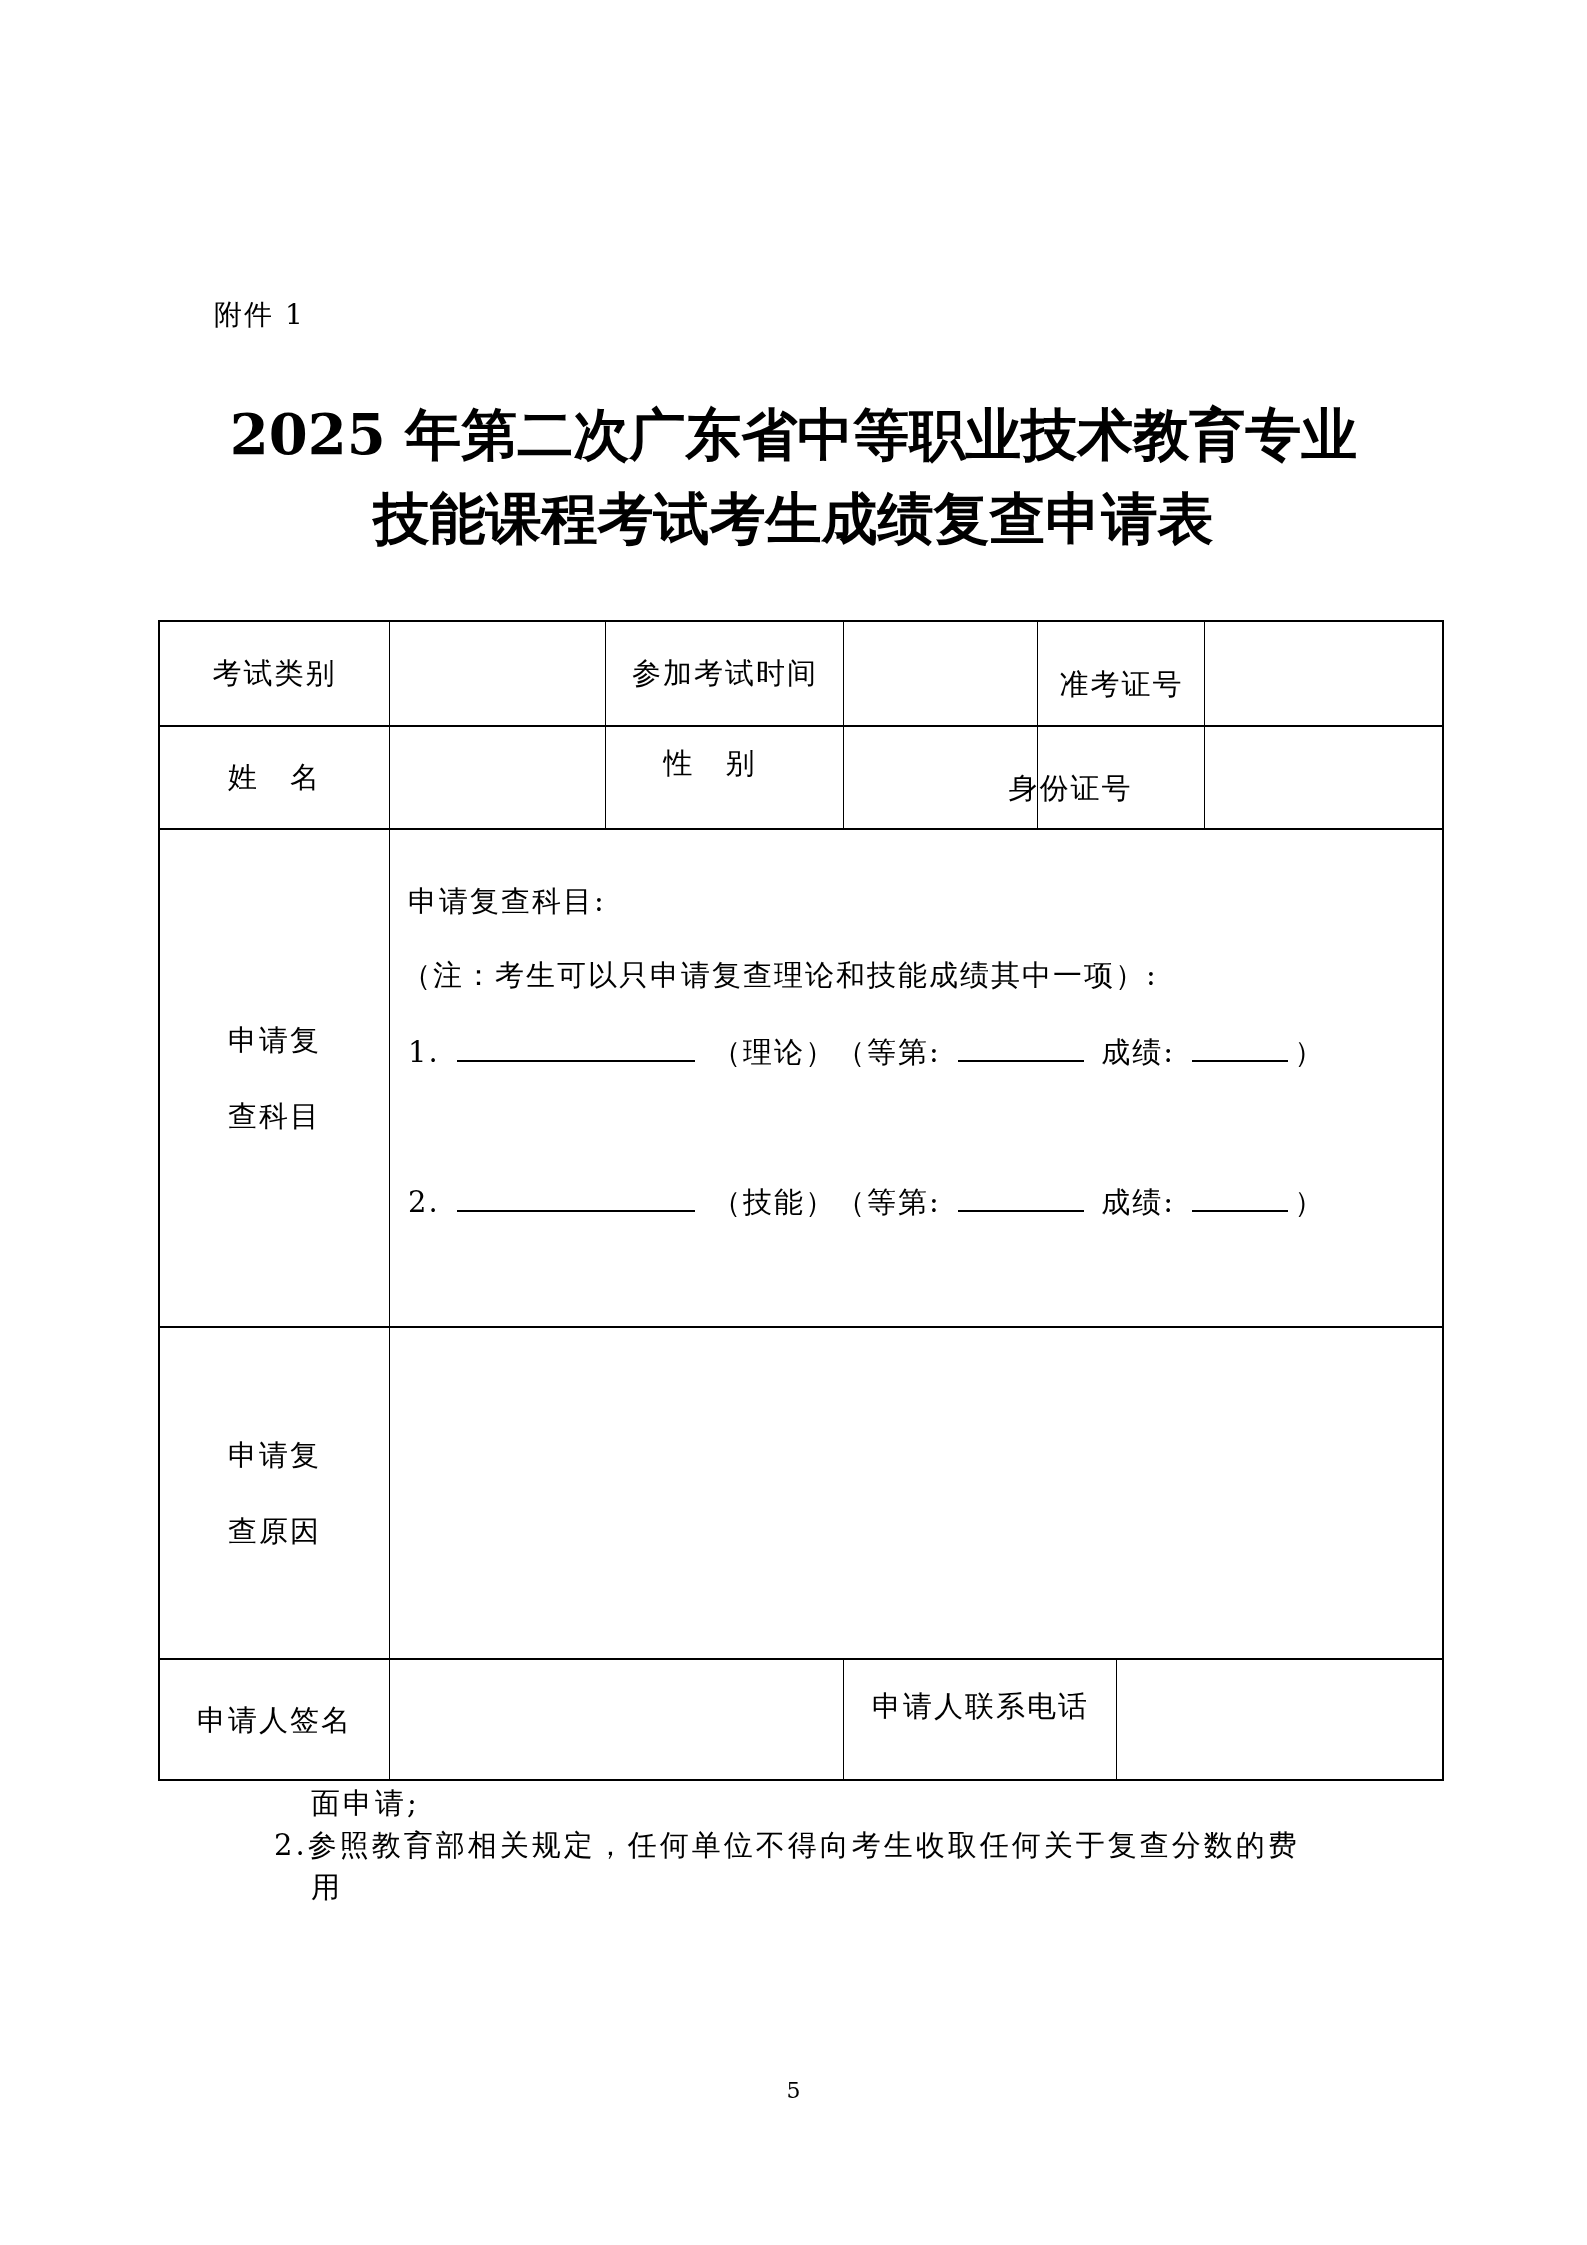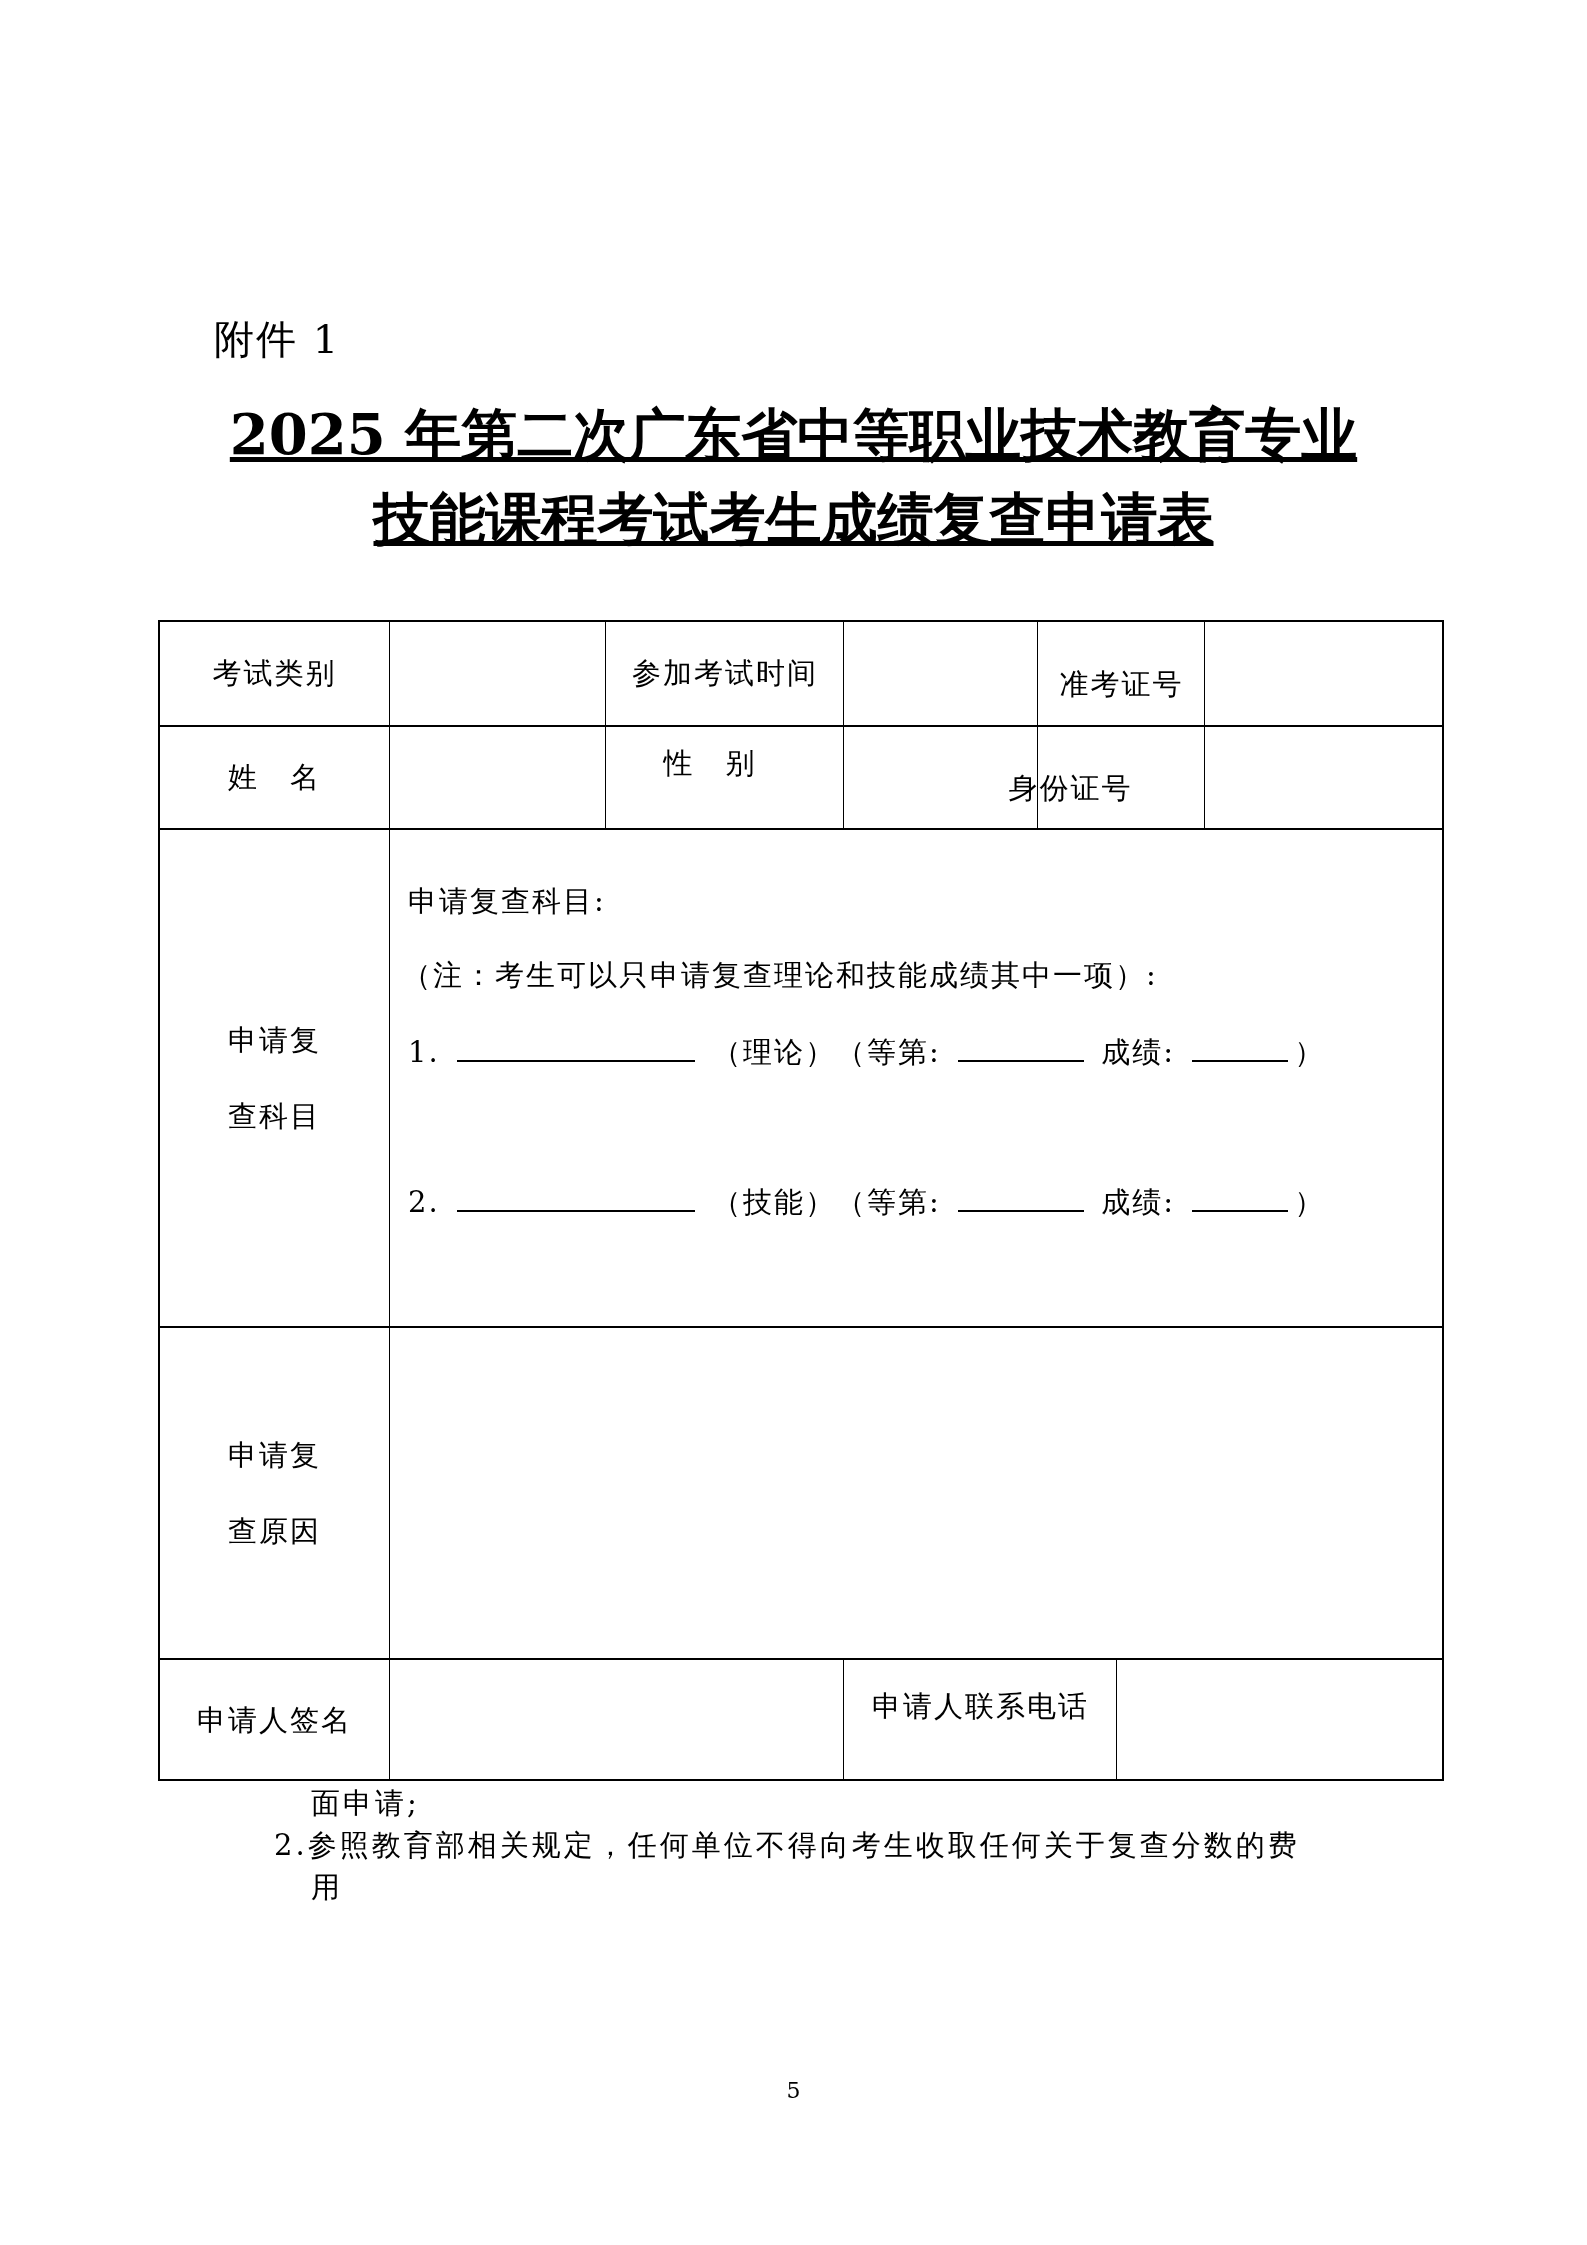--- a/index.html
+++ b/index.html
@@ -1,20 +1,20 @@
 <!DOCTYPE html>
 <html><head>
 <meta charset="utf-8">
 <style>
   html, body { margin: 0; padding: 0; background: #ffffff; }
   body { width: 1587px; height: 2245px; position: relative; overflow: hidden;
          font-family: "DejaVu Serif", "Liberation Serif", serif; color: #000; }
-  .attach { position: absolute; left: 214px; top: 312px; font-size: 40px; letter-spacing: 2px; }
+  .attach { position: absolute; left: 214px; top: 296px; font-size: 28px; letter-spacing: 2px; }
   .title { position: absolute; left: 0; width: 1587px; text-align: center; font-weight: bold;
-           font-size: 56px; line-height: 84px; top: 392px; letter-spacing: 0px; text-decoration: underline; }
+           font-size: 56px; line-height: 84px; top: 392px; letter-spacing: 0px; }
   .title div { white-space: nowrap; }
   .tbl { position: absolute; left: 158px; top: 620px; width: 1286px; height: 1161px;
          border: 2px solid #000; box-sizing: border-box; }
   .hl { position: absolute; left: 0; right: 0; height: 0; border-top: 2px solid #000; }
   .vl { position: absolute; width: 0; border-left: 1.5px solid #000; }
   .cell { position: absolute; display: flex; align-items: center; justify-content: center;
           font-size: 29px; letter-spacing: 2px; text-align: right; }
   .stack { flex-direction: column; line-height: 76px; }
   .content { position: absolute; left: 248px; top: 0; font-size: 29px; letter-spacing: 2px; }
   .line { position: absolute; white-space: nowrap; }

